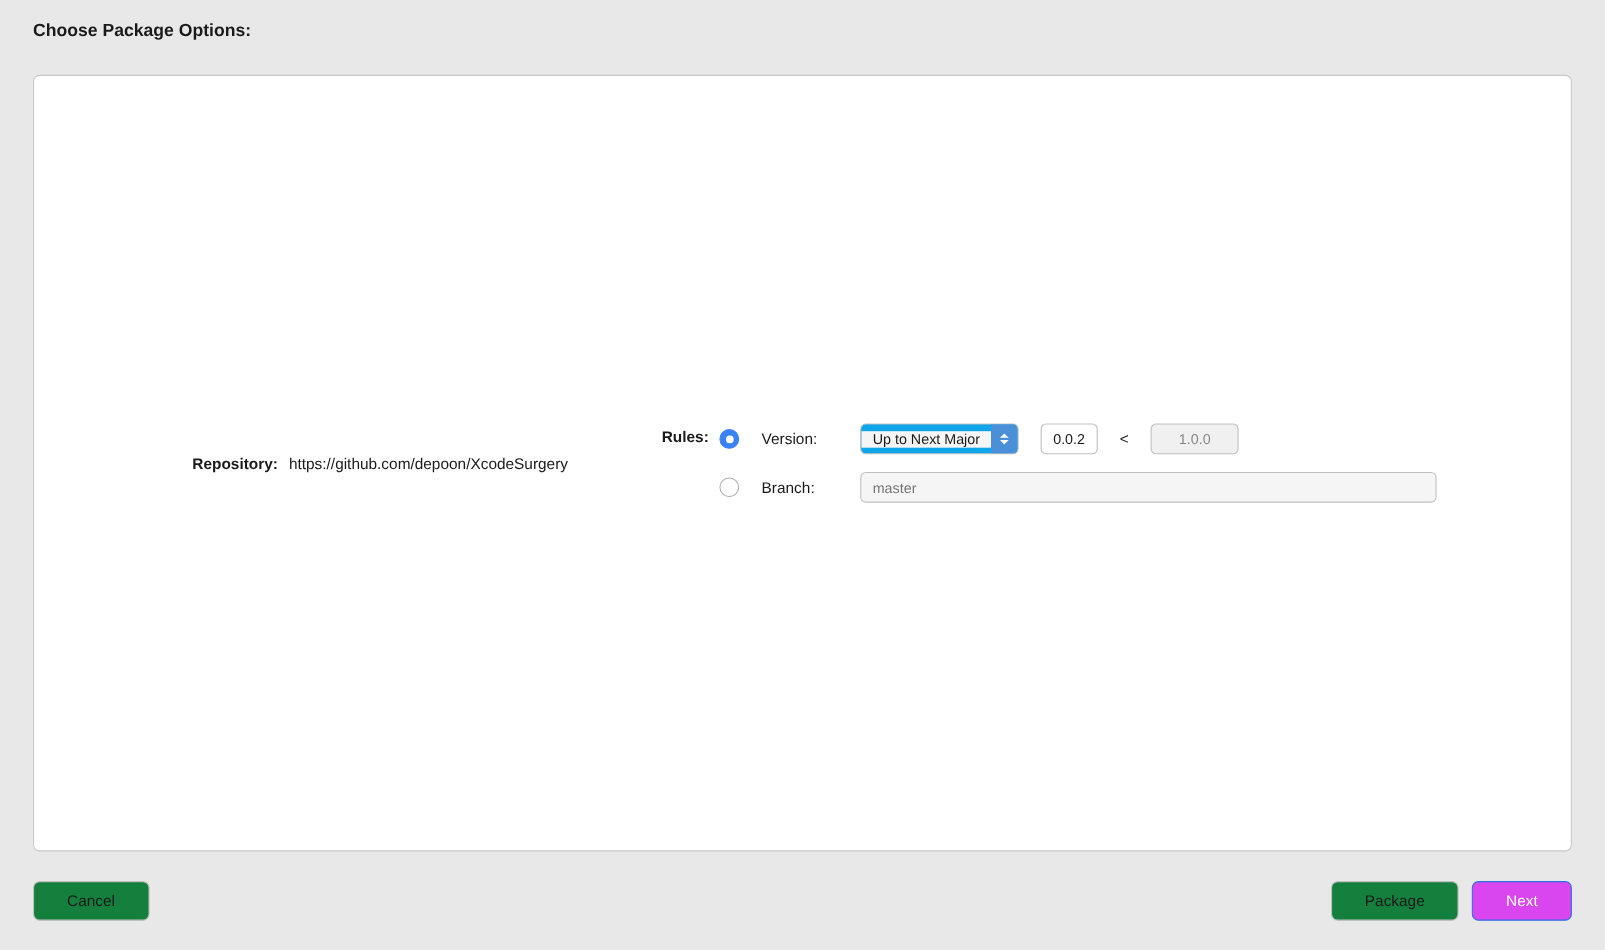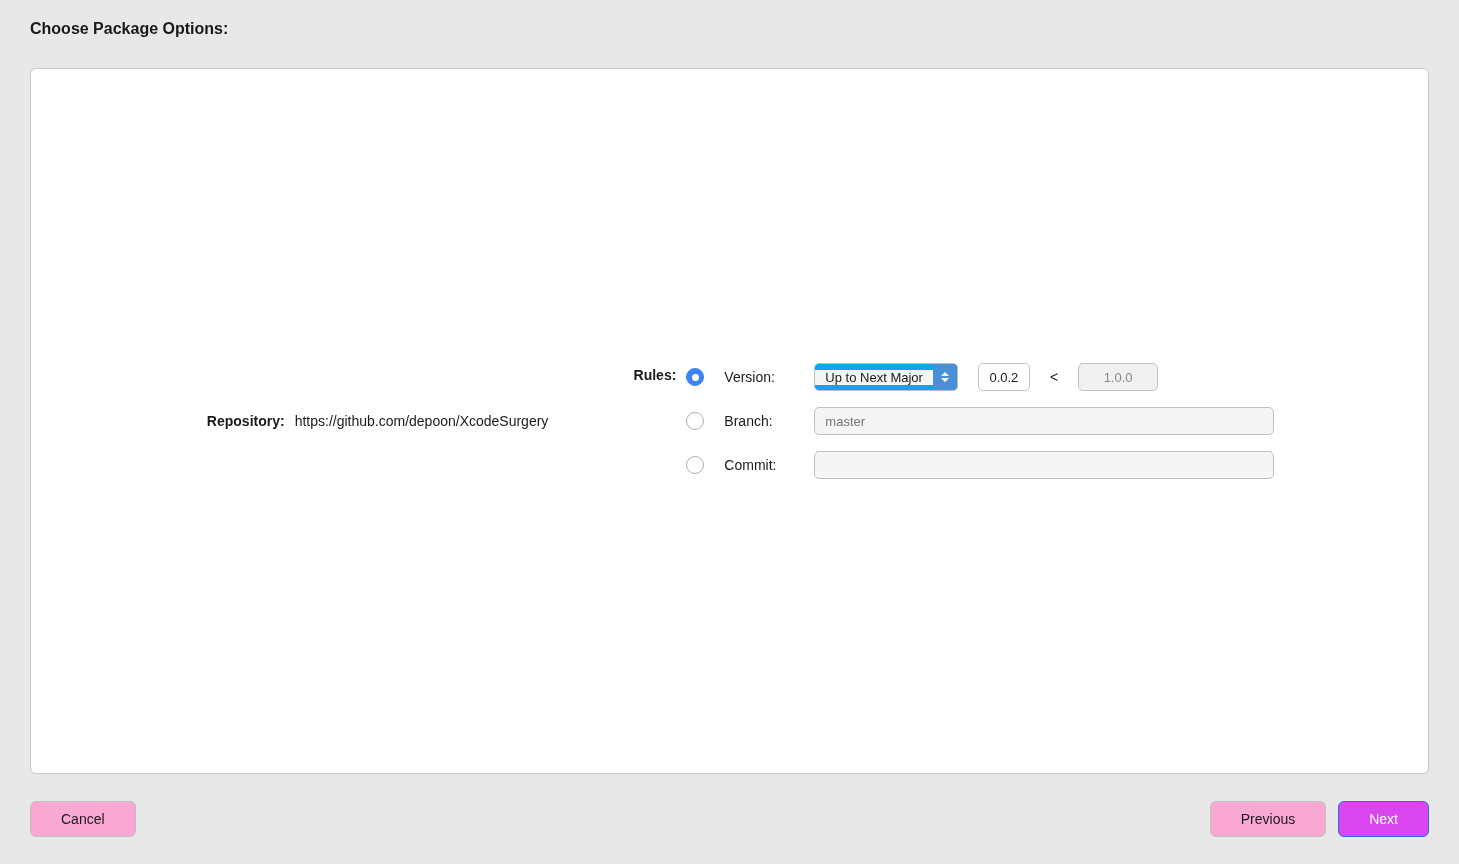--- a/index.html
+++ b/index.html
@@ -182,21 +182,21 @@
       background: #f0f0f0;
       color: #888;
     }
 
     .text-input {
       border: 1px solid #c0c0c0;
       border-radius: 5px;
       height: 28px;
       padding: 0 10px;
       font-size: 13px;
-      width: 460px;
+      width: 524px;
       background: #ffffff;
       color: #888;
     }
 
     .text-input:disabled {
       background: #f5f5f5;
       color: #aaa;
     }
 
     .footer {
@@ -212,21 +212,21 @@
     }
 
     .btn {
       height: 36px;
       padding: 0 30px;
       border-radius: 6px;
       font-size: 14px;
       font-weight: 500;
       cursor: pointer;
       border: 1px solid #c0c0c0;
-      background: #f9a8d4;
+      background: #15803d;
       color: #1a1a1a;
     }
 
     .btn-primary {
       background: #d946ef;
       color: #ffffff;
       border-color: #2a70e0;
     }
 
     .rules-label-col {
@@ -277,33 +277,27 @@
           <input class="version-max-input" type="text" value="1.0.0" style="">
         </div>
 
         <div class="rule-row">
           <div class="radio-btn">
           </div>
           <span class="rule-label">Branch:</span>
           <input class="text-input" type="text" disabled="" placeholder="master" style="">
         </div>
 
-        <div class="rule-row">
-          <div class="radio-btn">
-          </div>
-          <span class="rule-label">Commit:</span>
-          <input class="text-input" type="text" disabled="" placeholder="" style="">
-        </div>
 
       </div>
     </div>
 
   </div>
 </div>
 
 <div class="footer">
   <button class="btn">Cancel</button>
 
   <div class="footer-right">
-    <button class="btn">Previous</button>
+    <button class="btn">Package</button>
     <button class="btn btn-primary">Next</button>
   </div>
 </div>
 
 </body></html>

